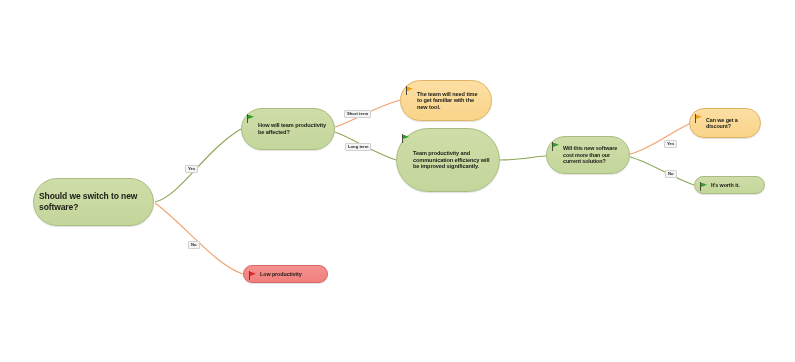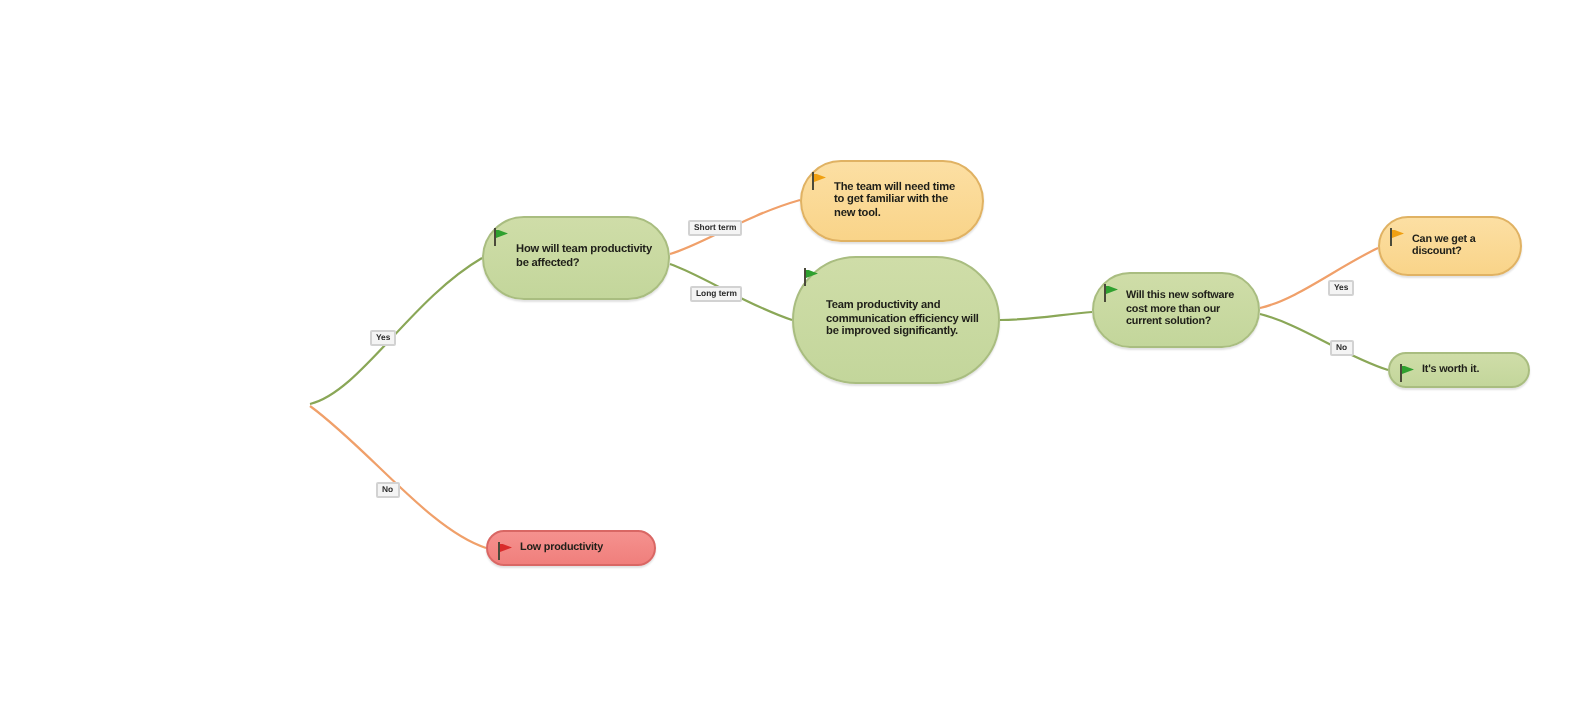--- a/index.html
+++ b/index.html
@@ -152,20 +152,23 @@
 
     <path d="M 335 132 C 352 138 372 152 396 160" fill="none" stroke="#8aa757" stroke-width="1.1"></path>
 
     <path d="M 500 160 C 516 160 532 157 546 156" fill="none" stroke="#8aa757" stroke-width="1.1"></path>
 
     <path d="M 630 154 C 648 150 668 134 689 124" fill="none" stroke="#f0a06a" stroke-width="1.1"></path>
 
     <path d="M 630 157 C 650 162 672 178 694 185" fill="none" stroke="#8aa757" stroke-width="1.1"></path>
   </svg>
 
+  <div class="node n-green" id="node-root">
+    <span class="label">Should we switch to new software?</span>
+  </div>
 
   <div class="node n-green" id="node-productivity">
     <span class="flag"></span>
     <span class="label">How will team productivity be affected?</span>
   </div>
 
   <div class="node n-orange" id="node-shortterm">
     <span class="flag"></span>
     <span class="label">The team will need time to get familiar with the new tool.</span>
   </div>

